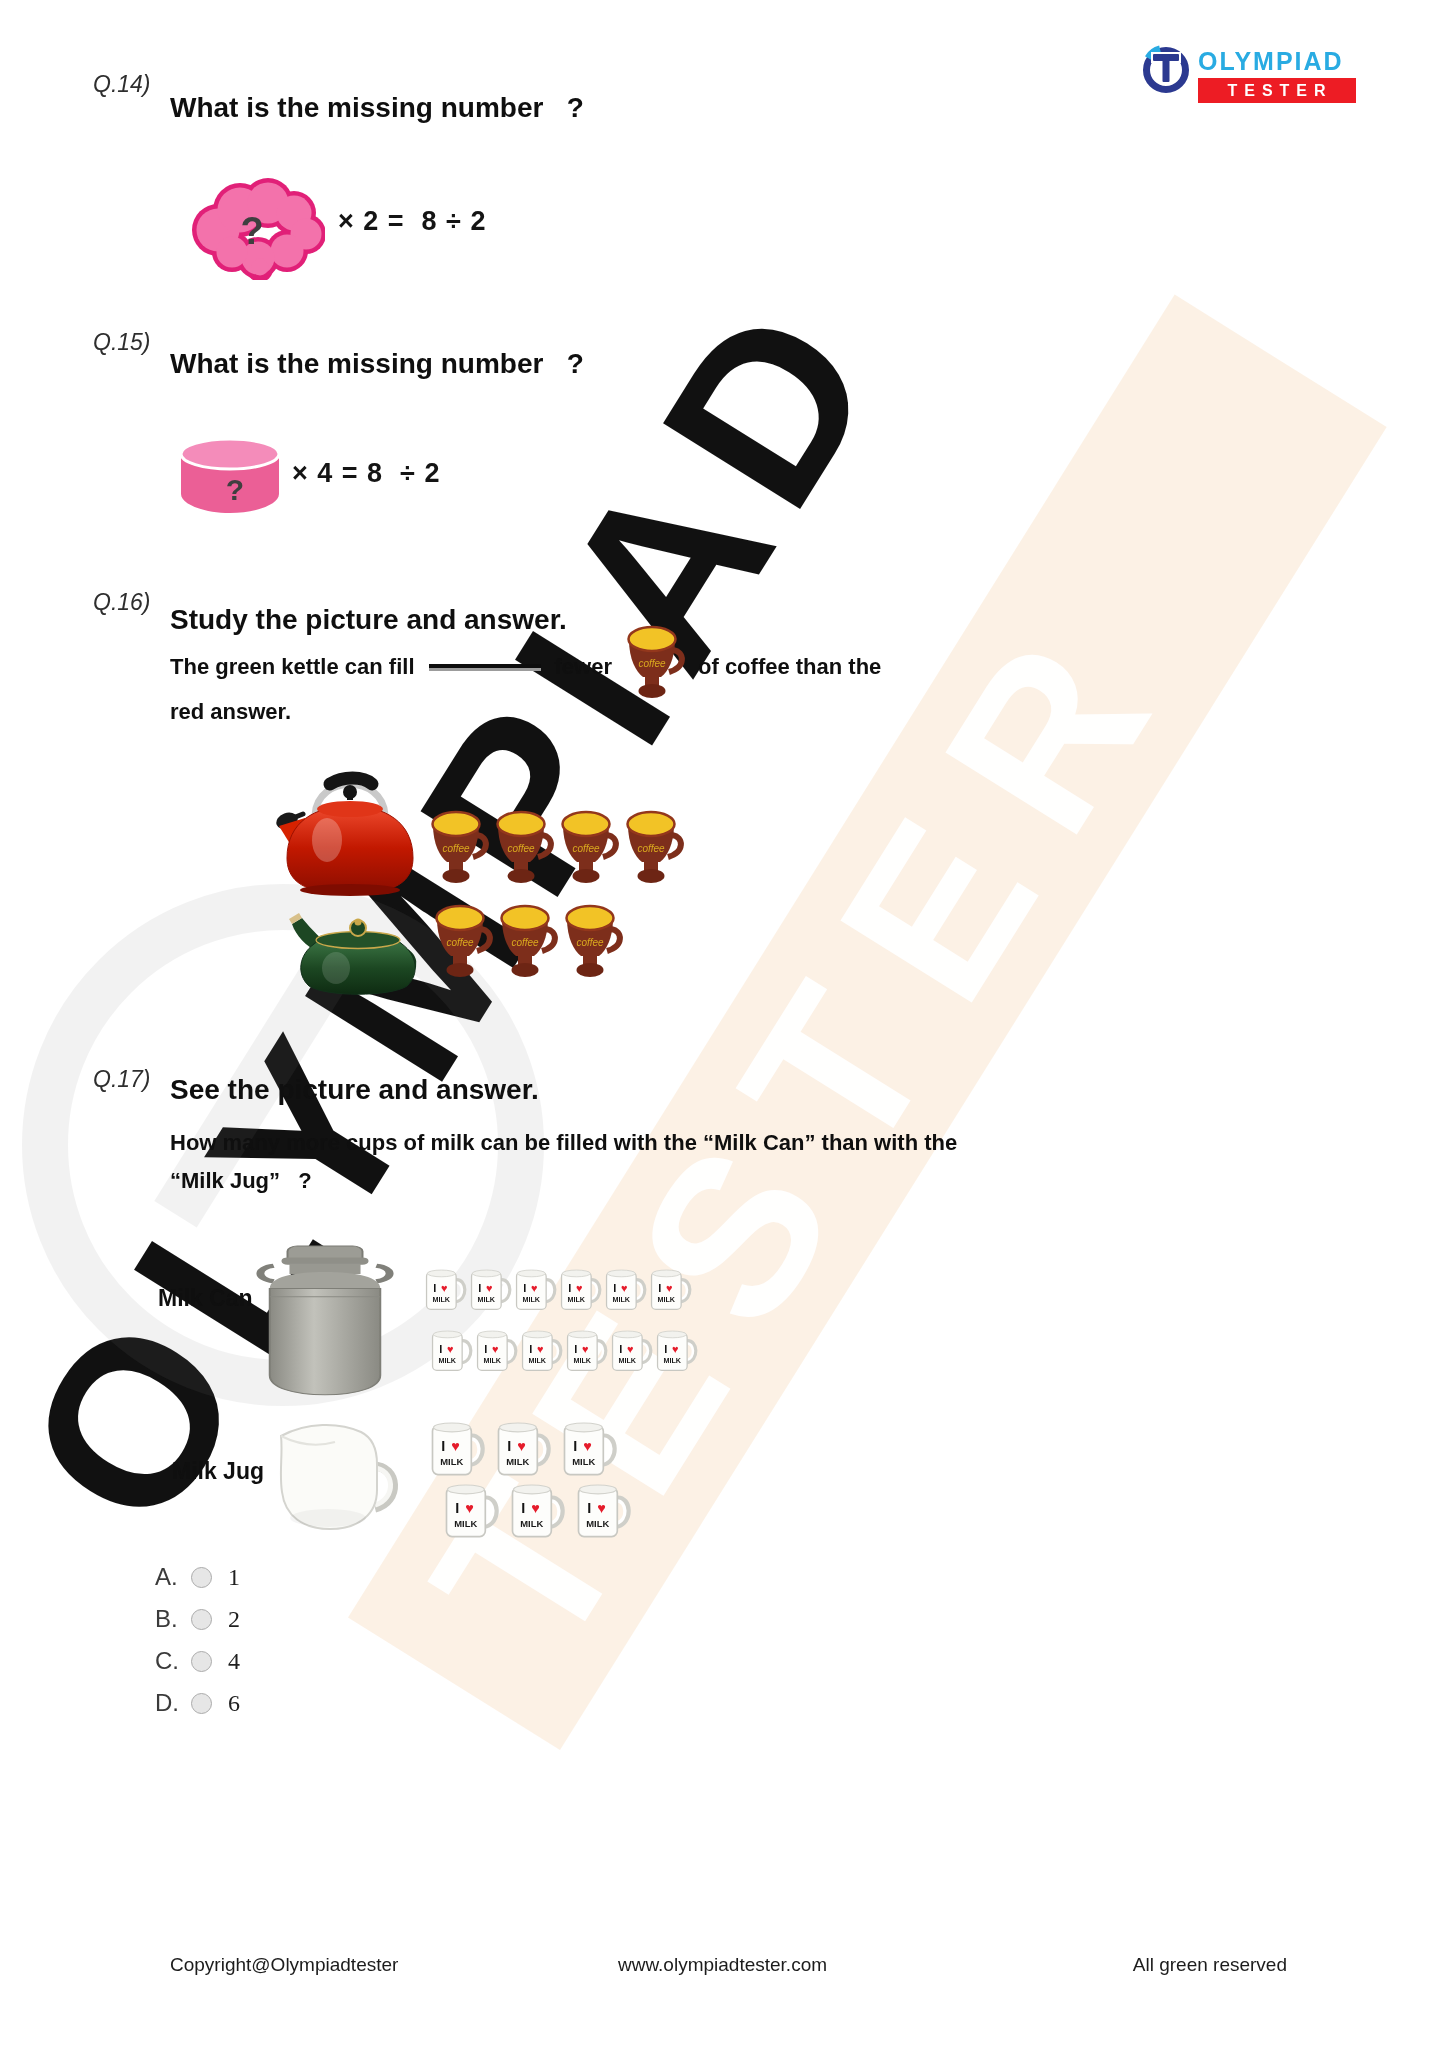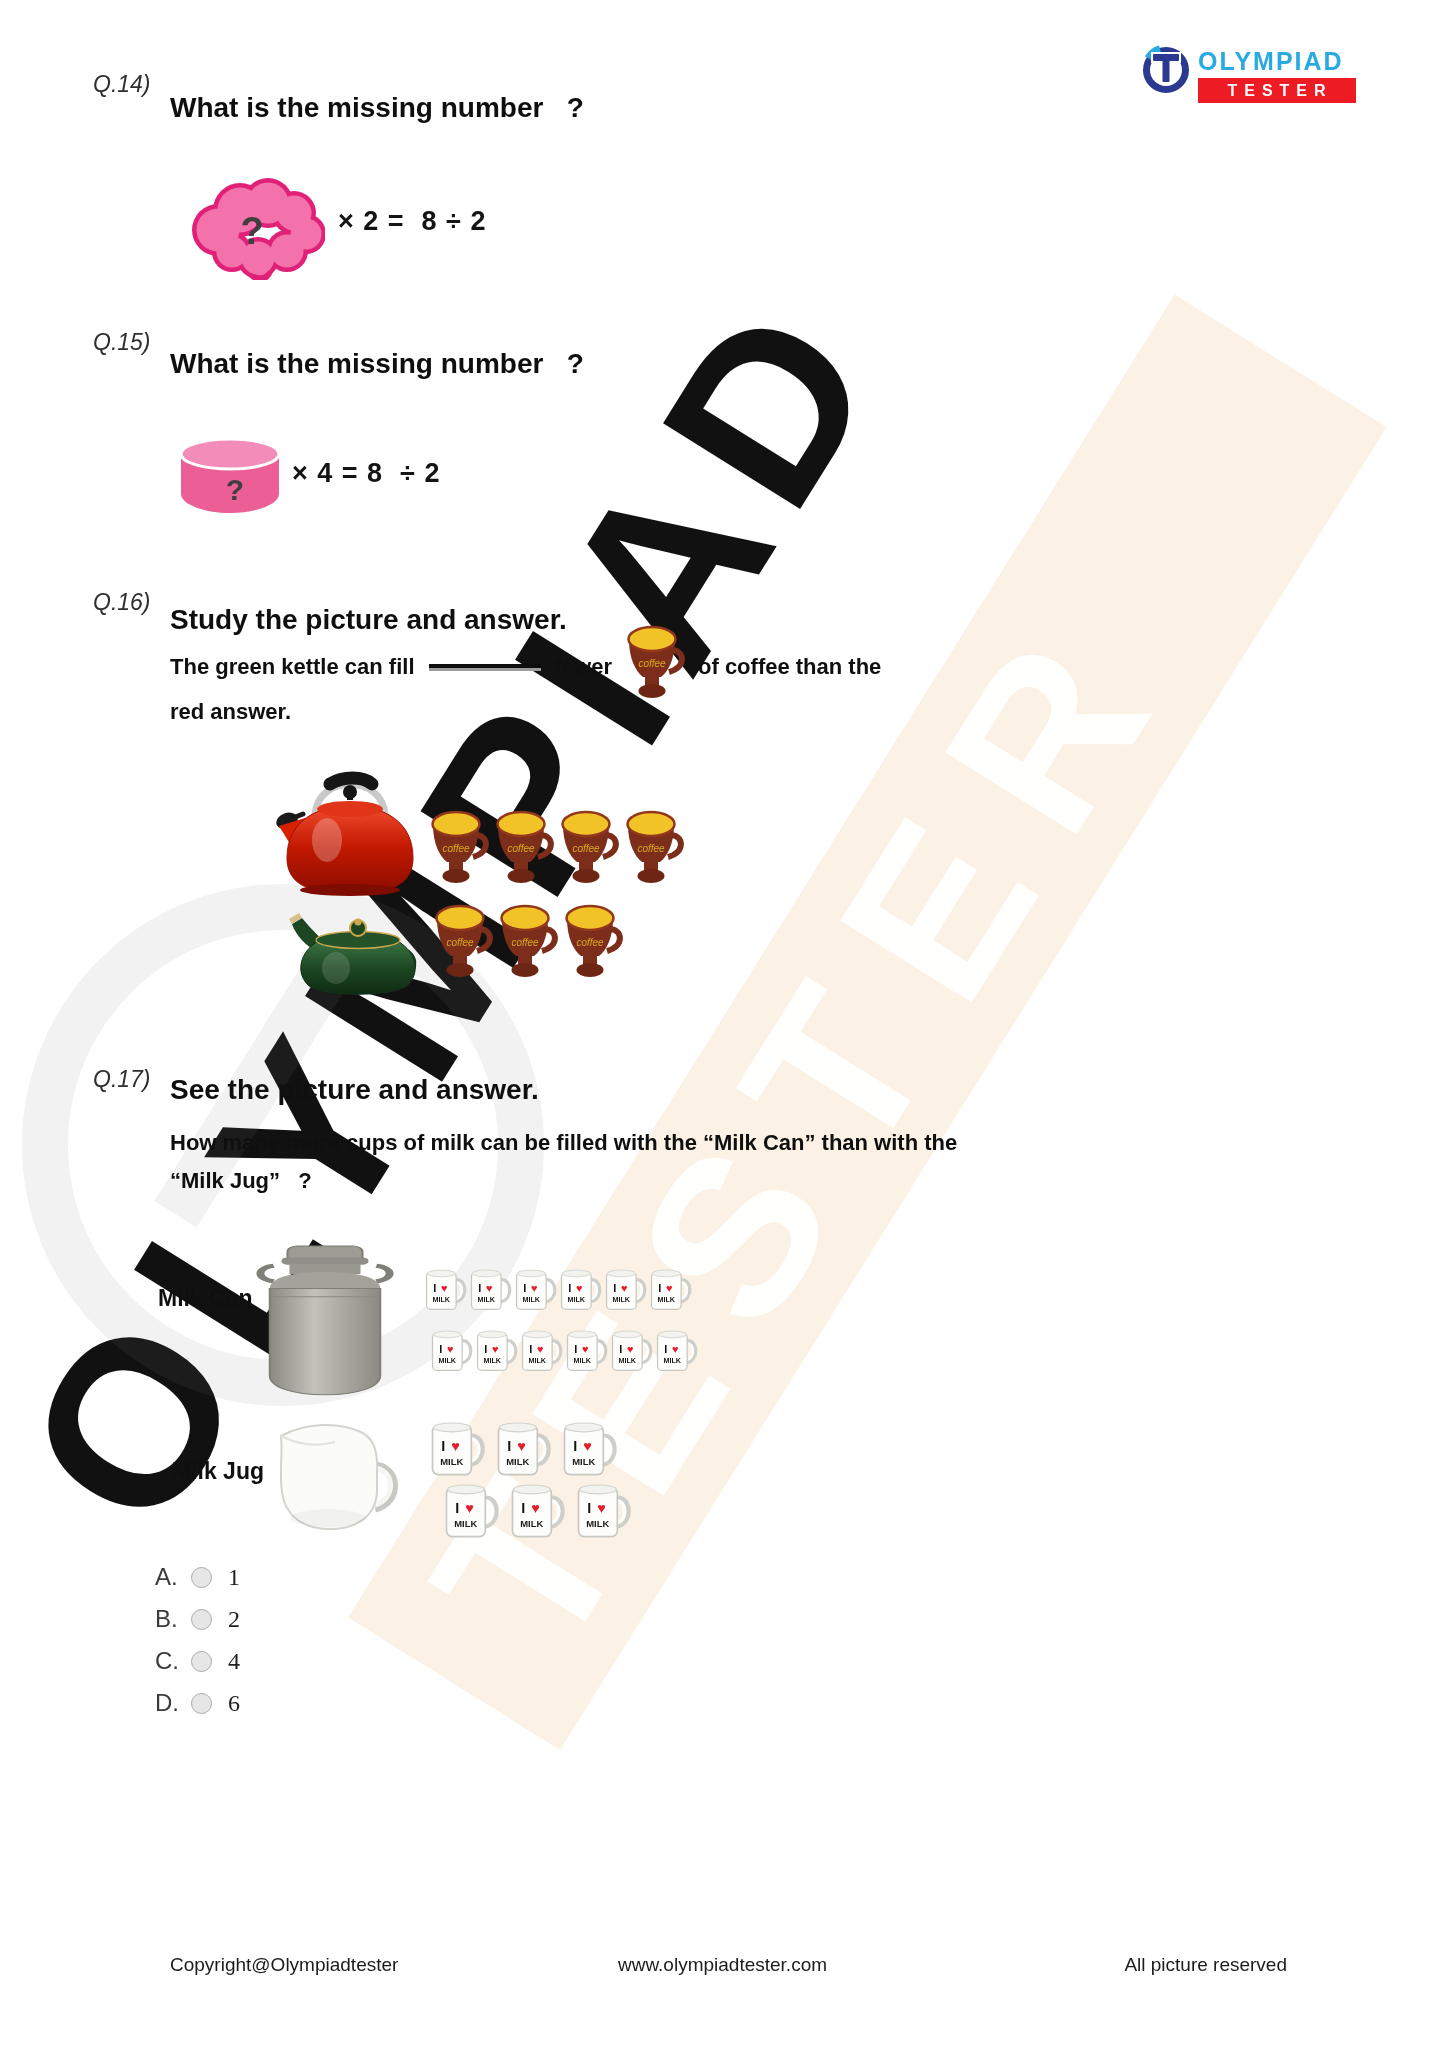--- a/index.html
+++ b/index.html
@@ -485,16 +485,16 @@
     <div class="opt-row">
       <span class="opt-letter">D.</span>
       <span class="opt-radio"></span>
       <span class="opt-value">6</span>
     </div>
   </div>
 
   <div class="abs footer">
     <span class="f-left">Copyright@Olympiadtester</span>
     <span class="f-center">www.olympiadtester.com</span>
-    <span class="f-right">All picture reserved</span>
+    <span class="f-right">All green reserved</span>
   </div>
 
 </div>
 
 </body></html>

